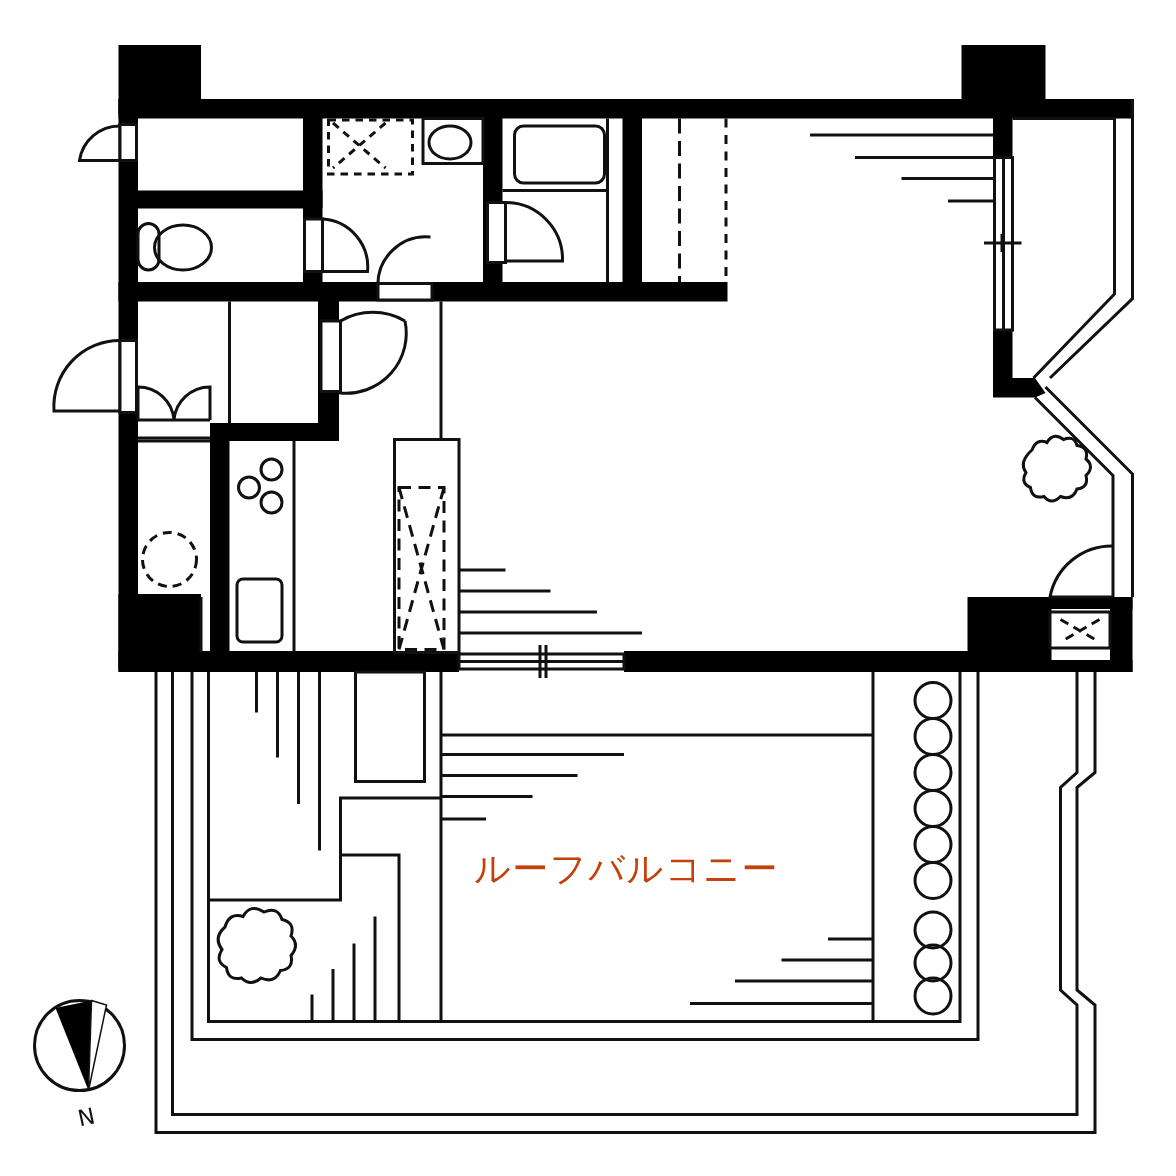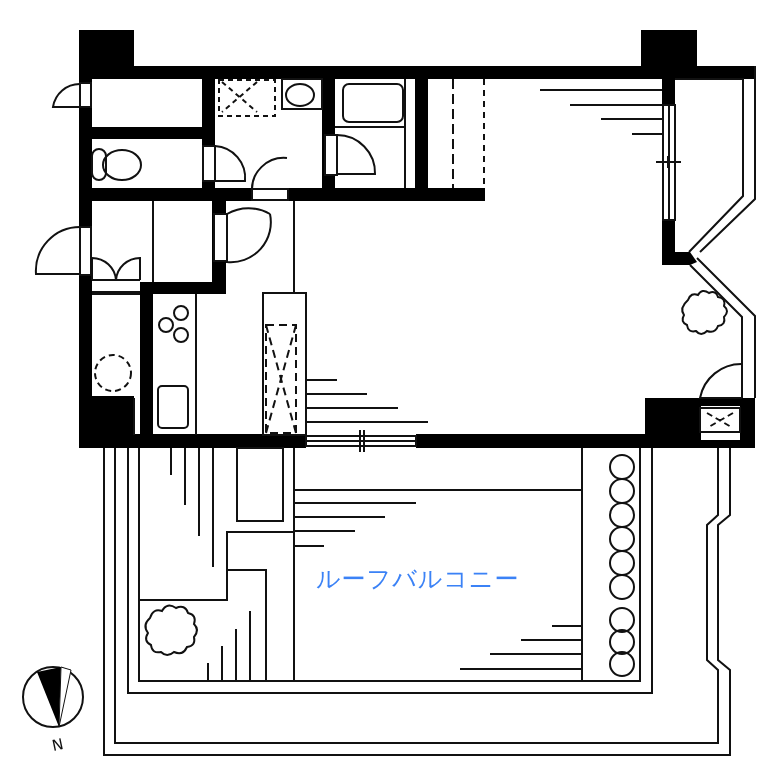--- a/index.html
+++ b/index.html
@@ -1,18 +1,18 @@
 <!DOCTYPE html>
 <html><head>
 <meta charset="utf-8">
 <style>
   html, body { margin:0; padding:0; background:#ffffff; }
   body { width:784px; height:784px; position:relative; overflow:hidden; font-family:"DejaVu Sans", sans-serif; }
   #plan { position:absolute; left:0; top:0; width:784px; height:784px; }
-  .label-balcony { position:absolute; left:316px; top:563px; font-size:24px; color:#3b82f6; letter-spacing:1px; font-family:"DejaVu Sans", sans-serif; white-space:nowrap; }
+  .label-balcony { position:absolute; left:316px; top:563px; font-size:24px; color:#c2410c; letter-spacing:1px; font-family:"DejaVu Sans", sans-serif; white-space:nowrap; }
   .label-north { position:absolute; left:52px; top:736px; font-size:15px; color:#111; transform:rotate(-12deg); font-family:"DejaVu Sans", sans-serif; }
 </style>
 </head>
 <body>
 
 <svg id="plan" viewBox="0 0 784 784" xmlns="http://www.w3.org/2000/svg">
   <g fill="#000" stroke="none">
 
     <rect x="79" y="30" width="55" height="46"></rect>
     <rect x="641" y="30" width="56" height="46"></rect>

